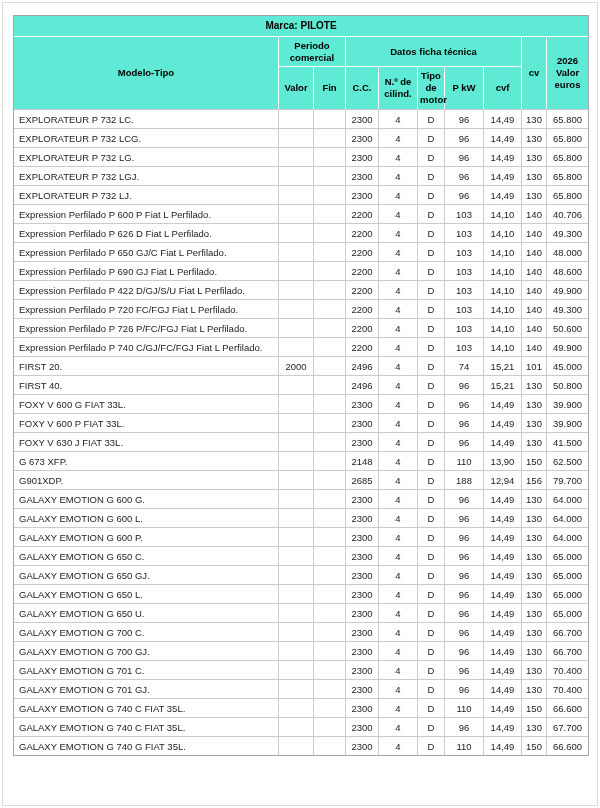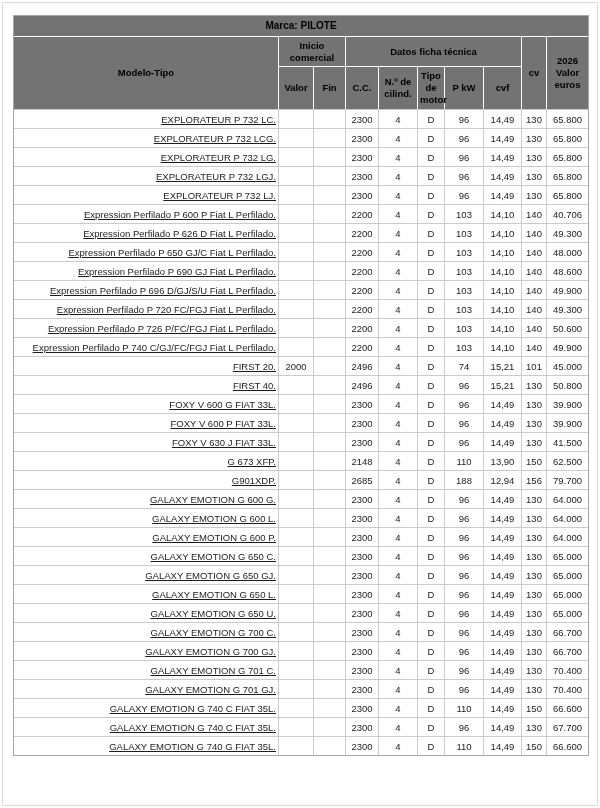--- a/index.html
+++ b/index.html
@@ -21,21 +21,21 @@
     border-collapse:collapse;
     table-layout:fixed;
     outline:1px solid #a6a6a6;
     outline-offset:-1px;
   }
   col.c0{width:265px} col.c1{width:35px} col.c2{width:32px} col.c3{width:33px}
   col.c4{width:39px} col.c5{width:27px} col.c6{width:39px} col.c7{width:38px}
   col.c8{width:25px} col.c9{width:42px}
 
   thead th {
-    background:#737373;
+    background:#5eead4;
     border:1px solid #ffffff;
     font-weight:bold;
     font-size:9.5px;
     color:#000;
     text-align:center;
     vertical-align:middle;
     padding:1px 2px;
     box-sizing:border-box;
     line-height:1.25;
   }
@@ -49,21 +49,21 @@
     font-size:9.5px;
     color:#1c1c1c;
     text-align:center;
     vertical-align:middle;
     height:18px;
     padding:0 2px;
     box-sizing:border-box;
     white-space:nowrap;
     overflow:hidden;
   }
-  tbody td.m { text-align:right; padding-left:5px;text-decoration:underline; }
+  tbody td.m { text-align:left; padding-left:5px; }
   tbody tr { height:19px; }
 </style>
 </head>
 <body>
 
 <div class="page">
   <div class="page-frame"></div>
 
   <table class="val-table">
     <colgroup>
@@ -77,21 +77,21 @@
         <col class="c7">
         <col class="c8">
         <col class="c9">
     </colgroup>
     <thead>
       <tr class="h-marca">
         <th colspan="10">Marca: PILOTE</th>
       </tr>
       <tr class="h-group">
         <th rowspan="2" class="deep">Modelo-Tipo</th>
-        <th colspan="2">Inicio comercial</th>
+        <th colspan="2">Periodo comercial</th>
         <th colspan="5">Datos ficha técnica</th>
         <th rowspan="2" class="deep">cv</th>
         <th rowspan="2" class="deep">2026 Valor euros</th>
       </tr>
       <tr class="h-sub">
         <th class="deep">Valor</th>
         <th class="deep">Fin</th>
         <th class="deep">C.C.</th>
         <th class="deep">N.º de cilind.</th>
         <th class="deep">Tipo de motor</th>
@@ -202,21 +202,21 @@
           <td></td>
           <td>2200</td>
           <td>4</td>
           <td>D</td>
           <td>103</td>
           <td>14,10</td>
           <td>140</td>
           <td>48.600</td>
         </tr>
         <tr>
-          <td class="m">Expression Perfilado P 696 D/GJ/S/U Fiat L Perfilado.</td>
+          <td class="m">Expression Perfilado P 422 D/GJ/S/U Fiat L Perfilado.</td>
           <td></td>
           <td></td>
           <td>2200</td>
           <td>4</td>
           <td>D</td>
           <td>103</td>
           <td>14,10</td>
           <td>140</td>
           <td>49.900</td>
         </tr>

